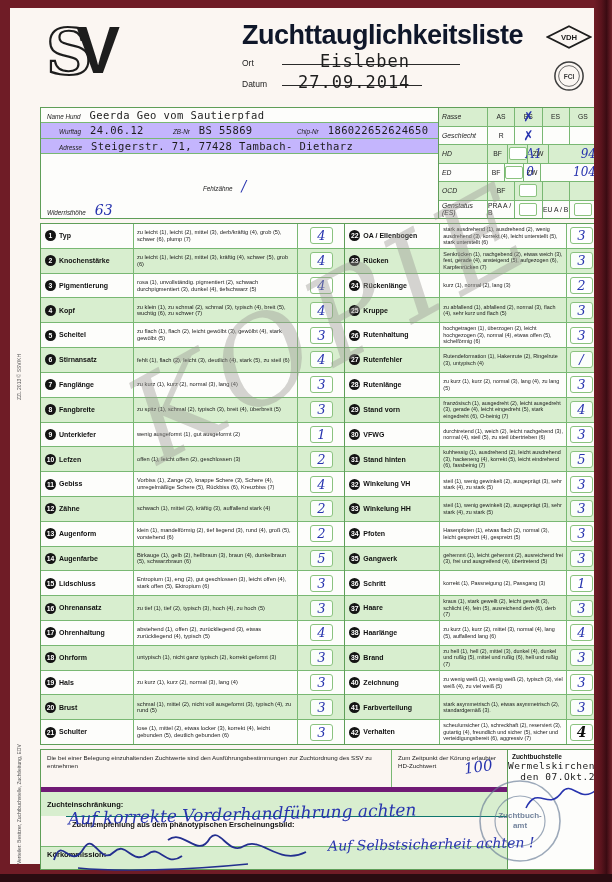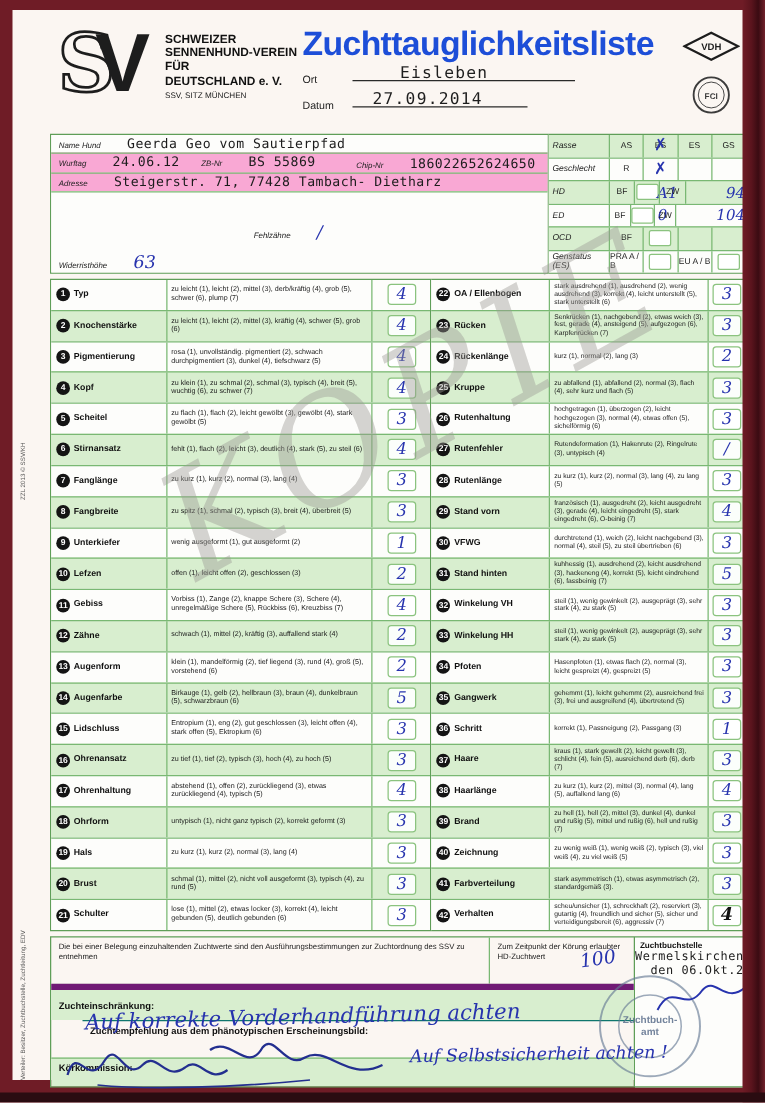--- a/index.html
+++ b/index.html
@@ -14,35 +14,35 @@
   .scan-page{position:absolute;left:10px;top:8px;width:585px;height:856px;background:#fbf6f2;z-index:1;}
 
   
   .hdr{position:absolute;left:0;top:0;width:585px;height:92px;}
   .ssv-logo{position:absolute;left:36px;top:12px;width:78px;height:66px;}
   .ssv-s{position:absolute;left:0px;top:-6px;font:bold 64px "DejaVu Serif",serif;color:transparent;-webkit-text-stroke:2.2px #1d1d1d;}
   .ssv-v{position:absolute;left:30px;top:-8px;font:bold 66px "Liberation Sans",sans-serif;color:#1d1d1d;}
   .club{position:absolute;left:122px;top:18px;width:120px;}
   .club .l{font:bold 9.5px/1.18 "Liberation Sans",sans-serif;color:#111;}
   .club .s{font:6.5px "Liberation Sans",sans-serif;color:#222;margin-top:2px;}
-  .title{position:absolute;left:232px;top:12px;font:bold 27px "Liberation Sans",sans-serif;letter-spacing:-0.5px;color:#1d4ed8;white-space:nowrap;}
+  .title{position:absolute;left:232px;top:12px;font:bold 27px "Liberation Sans",sans-serif;letter-spacing:-0.5px;color:#0f172a;white-space:nowrap;}
   .od-row{position:absolute;left:232px;font:8.5px "Liberation Sans",sans-serif;color:#222;text-align:right;}
   .od-line{position:absolute;border-bottom:1.2px solid #2a2a2a;height:12px;}
   .typed{font-family:"DejaVu Sans Mono",monospace;color:#1e1e1e;}
-  .od-val{position:absolute;top:-1px;font-size:13px;letter-spacing:1px;}
+  .od-val{position:absolute;top:-1px;font-size:17px;letter-spacing:1px;}
   .vdh{position:absolute;left:536px;top:16px;}
   .fci{position:absolute;left:543px;top:52px;}
 
   
   .dogblock{position:absolute;left:30px;top:99px;width:557px;height:112px;display:flex;}
   .dogleft{width:397px;display:flex;flex-direction:column;border:1.3px solid #5f9e58;}
   .dog-row{flex:1;display:flex;align-items:center;background:#fdfdfb;}
   .dog-row + .dog-row{border-top:1px solid #79b873;}
-  .dog-row.green{background:#f9a8d4;}
-  .dog-cell{display:flex;align-items:baseline;gap:21px;padding-left:6px;overflow:hidden;white-space:nowrap;text-align:center;}
+  .dog-row.green{background:#c4b5fd;padding-left:12px;}
+  .dog-cell{display:flex;align-items:baseline;gap:9px;padding-left:6px;overflow:hidden;white-space:nowrap;text-align:center;}
   .dog-label{font:italic 6.3px "Liberation Sans",sans-serif;color:#222;}
   .typed-val{font:10.5px "DejaVu Sans Mono",monospace;letter-spacing:0.4px;color:#1c1c1c;}
   .hw{font:italic 14px "DejaVu Serif",serif;color:#2733ae;}
   .chip-check{font:bold 11px "DejaVu Sans",sans-serif;color:#2733ae;transform:rotate(8deg);display:inline-block;}
   .health{width:160px;display:flex;flex-direction:column;border:1.3px solid #5f9e58;border-left:none;}
   .h-row{flex:1;display:flex;background:#fdfdfb;}
   .h-row.green{background:#d8eecf;}
   .h-row + .h-row{border-top:1px solid #79b873;}
   .h-cell{display:flex;align-items:center;justify-content:center;font:6.8px "Liberation Sans",sans-serif;color:#222;position:relative;overflow:visible;}
   .h-cell + .h-cell{border-left:1px solid #79b873;}
@@ -103,27 +103,20 @@
 </head>
 <body>
 
 <div class="scan-page">
 
   <div class="hdr">
     <div class="ssv-logo">
       <span class="ssv-s">S</span>
       <span class="ssv-v">V</span>
     </div>
-    <div class="club">
-      <div class="l">SCHWEIZER</div>
-      <div class="l">SENNENHUND-VEREIN</div>
-      <div class="l">FÜR</div>
-      <div class="l">DEUTSCHLAND e. V.</div>
-      <div class="s">SSV, SITZ MÜNCHEN</div>
-    </div>
     <div class="title">Zuchttauglichkeitsliste</div>
 
     <div class="od-row" style="top:50px;">Ort</div>
     <div class="od-line" style="left:272px;top:44px;width:178px;">
       <span class="typed od-val" style="left:38px;">Eisleben</span>
     </div>
     <div class="od-row" style="top:71px;">Datum</div>
     <div class="od-line" style="left:272px;top:65px;width:140px;">
       <span class="typed od-val" style="left:16px;">27.09.2014</span>
     </div>
@@ -798,21 +791,21 @@
       <div class="f-rowC">
         <span>Zuchtempfehlung aus dem phänotypischen Erscheinungsbild:</span>
       </div>
       <div class="f-rowD">
         <span>Körkommission:</span>
       </div>
     </div>
     <div class="f-right">
       <div class="cap">Zuchtbuchstelle</div>
       <span class="tv">Wermelskirchen</span>
-      <span class="tv">den 06.Okt.2</span>
+      <span class="tv">den 07.Okt.2</span>
     </div>
   </div>
 
   <div class="hw-line" style="left:58px;top:796px;transform:rotate(-1.5deg);font-size:17px;">Auf korrekte Vorderhandführung achten</div>
   <div class="hw-line" style="left:318px;top:828px;transform:rotate(-1deg);font-size:14px;">Auf Selbstsicherheit achten !</div>
 
   <svg class="sig" style="left:38px;top:818px;" width="300" height="48" viewBox="0 0 300 48">
     <path d="M6,34 C14,8 22,46 36,22 C46,6 52,40 66,26 C78,14 84,40 100,28 C112,18 118,42 134,30" fill="none" stroke="#232f8f" stroke-width="1.8"></path>
     <path d="M120,14 C136,2 150,34 162,12 C172,0 180,30 196,20 C214,10 230,40 258,26" fill="none" stroke="#232f8f" stroke-width="1.8"></path>
     <path d="M30,42 C70,46 140,44 200,38" fill="none" stroke="#232f8f" stroke-width="1.4"></path>

